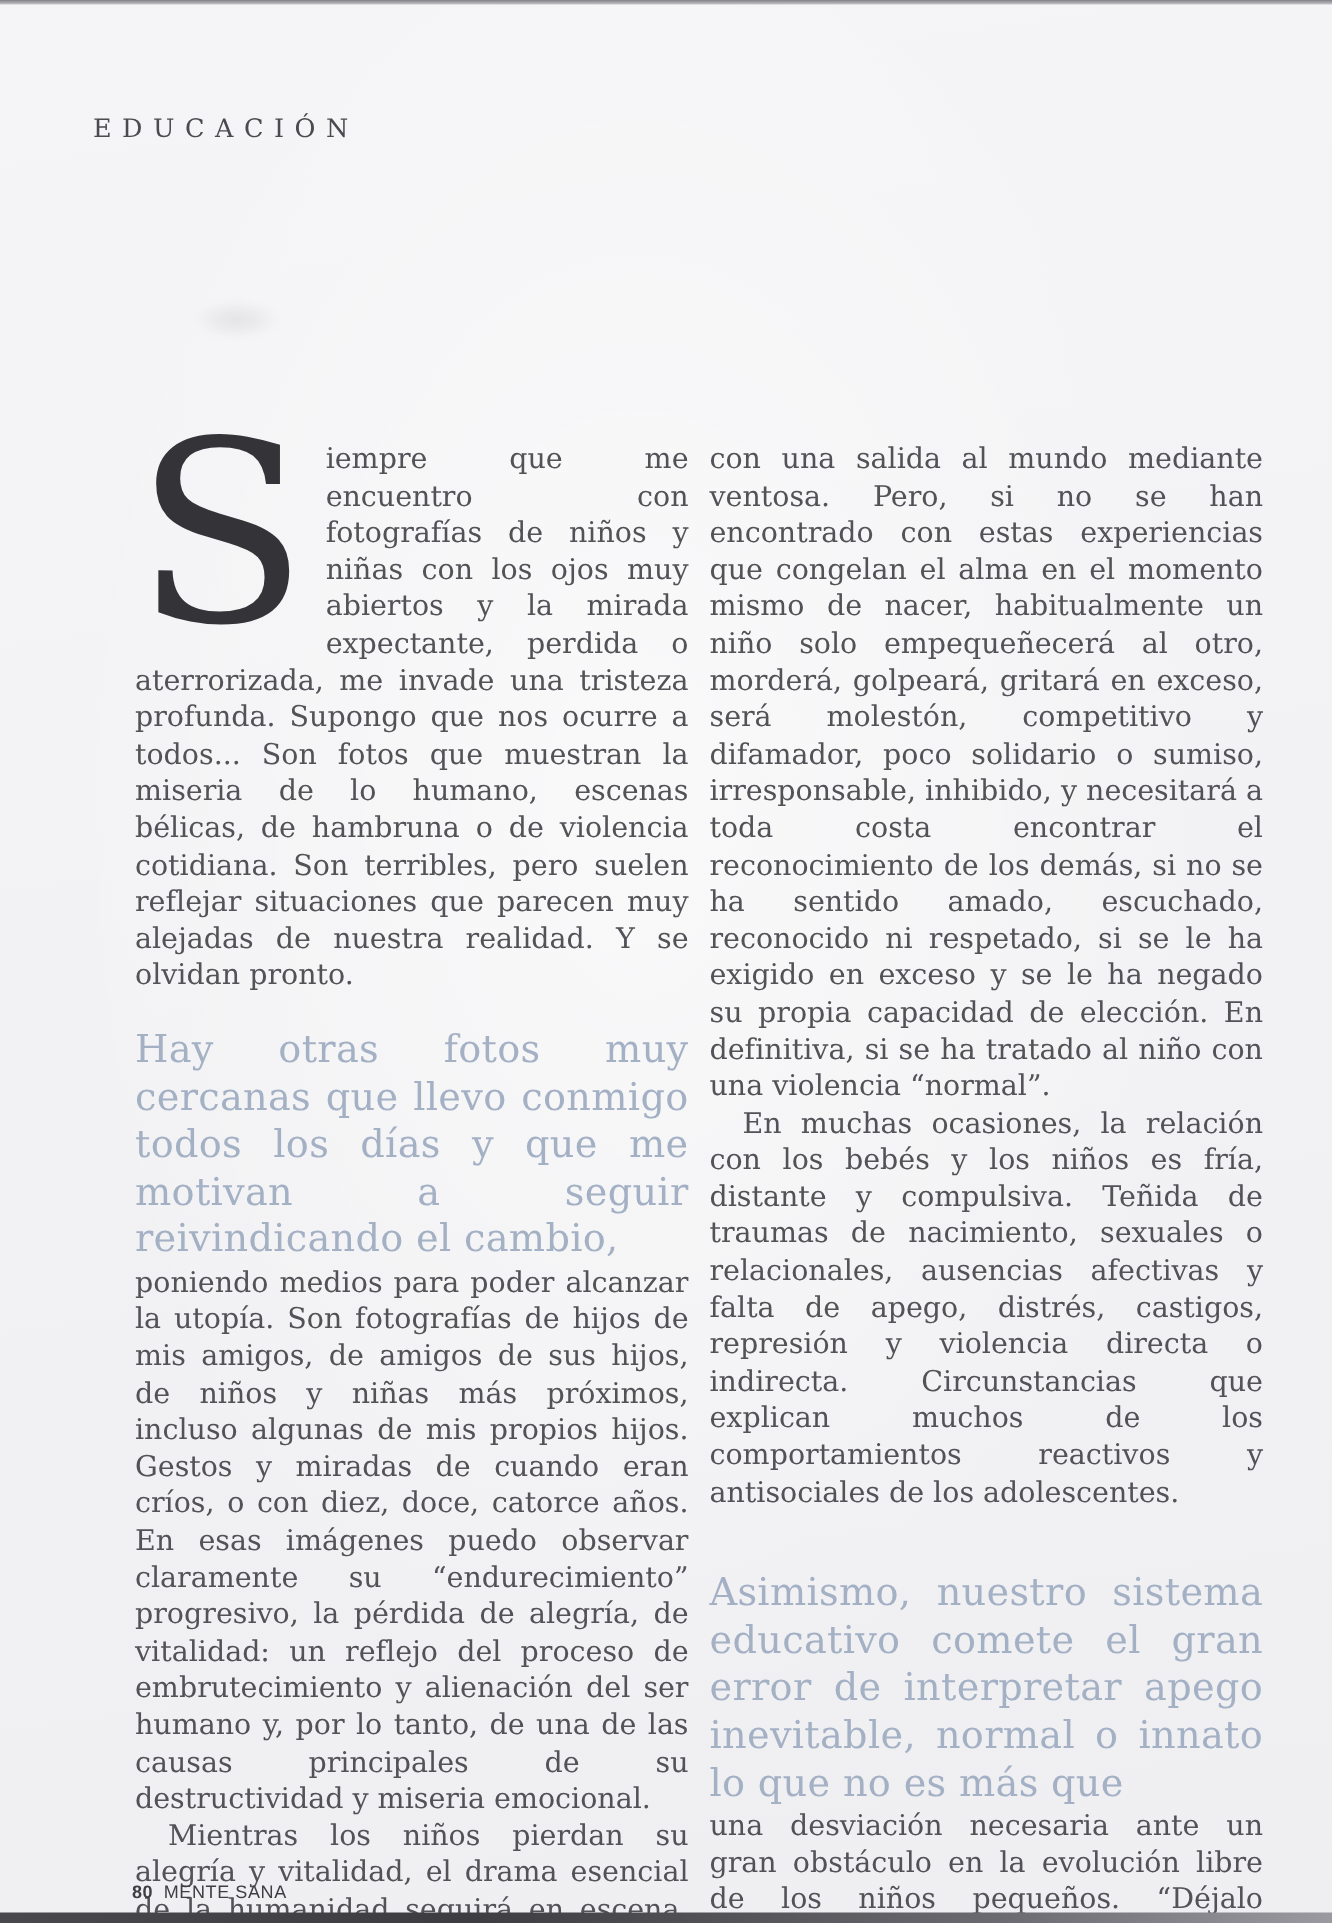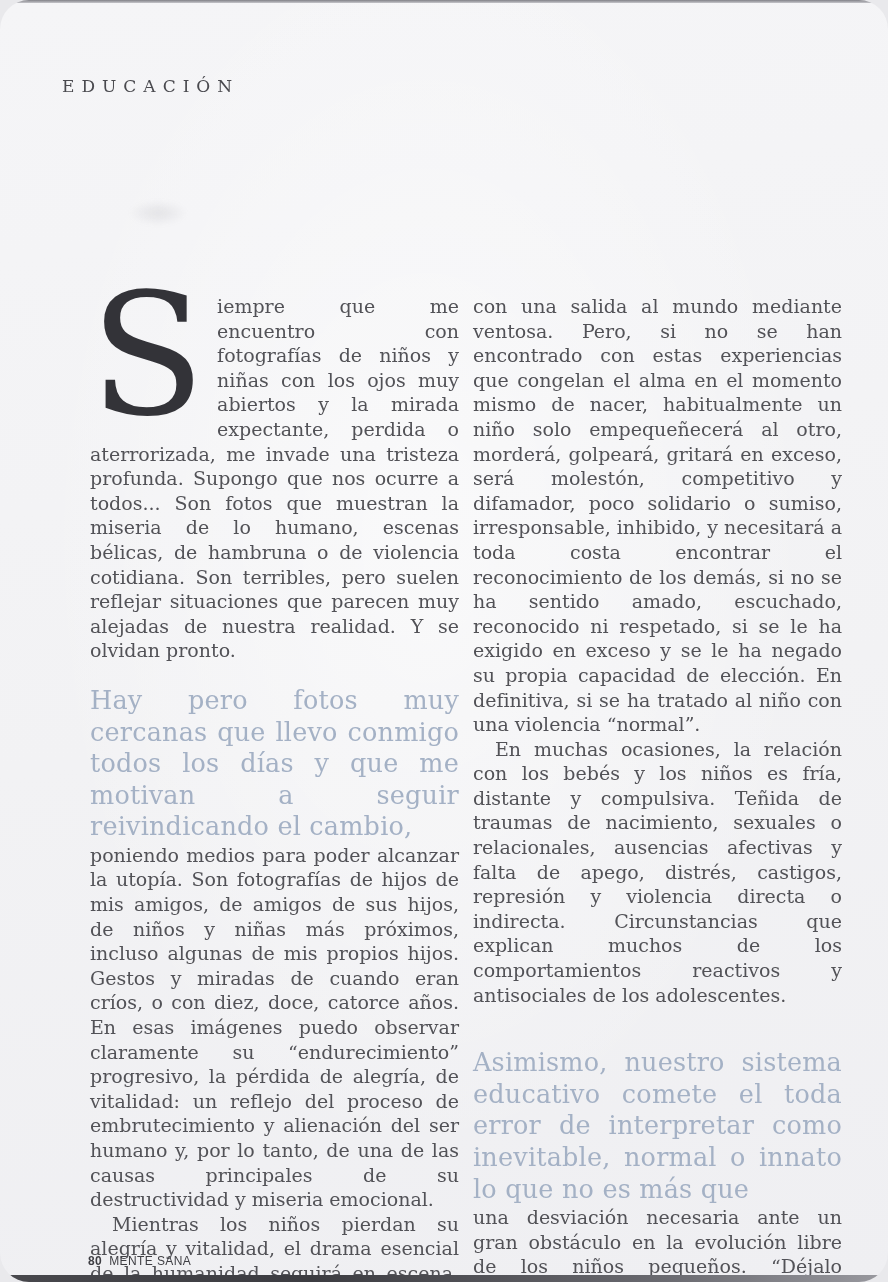--- a/index.html
+++ b/index.html
@@ -5,21 +5,20 @@
   html,body { margin:0; padding:0; background:#e9e9ec; }
   .page {
     position:relative;
     width:888px; height:1282px;
     margin:0 auto;
     background:
       radial-gradient(ellipse at 48% 42%, rgba(255,255,255,0.55) 0%, rgba(255,255,255,0) 60%),
       linear-gradient(172deg, #f5f5f7 0%, #f2f2f4 55%, #efeff2 100%);
     overflow:hidden;
     font-family:"DejaVu Serif","Liberation Serif",serif;
-    border-radius:29px;
   }
   .scan-edge-top {
     position:absolute; top:0; left:0; right:0; height:3px;
     background:linear-gradient(to bottom,#818187,#c6c6cb);
   }
   .scan-edge-bottom {
     position:absolute; bottom:0; left:0; right:0; height:7px;
     background:linear-gradient(to right,#48484d 0%,#3c3c41 35%,#6a6a70 75%,#9a9aa0 100%);
   }
   .smudge {
@@ -69,30 +68,30 @@
 
 <div class="page">
   <div class="scan-edge-top"></div>
   <div class="smudge"></div>
 
   <div class="section-label">EDUCACIÓN</div>
 
   <div class="columns">
     <div class="col col1">
       <p><span class="dropcap">S</span><span>iempre que me encuentro con fotografías de niños y niñas con los ojos muy abiertos y la mirada expectante, perdida o aterrorizada, me invade una tristeza profunda. Supongo que nos ocurre a todos... Son fotos que muestran la miseria de lo humano, escenas bélicas, de hambruna o de violencia cotidiana. Son terribles, pero suelen reflejar situaciones que parecen muy alejadas de nuestra realidad. Y se olvidan pronto.</span></p>
-      <p class="pullquote">Hay pero fotos muy cercanas que llevo conmigo todos los días y que me motivan a seguir reivindicando el cambio,</p>
+      <p class="pullquote">Hay otras fotos muy cercanas que llevo conmigo todos los días y que me motivan a seguir reivindicando el cambio,</p>
       <p>poniendo medios para poder alcanzar la utopía. Son fotografías de hijos de mis amigos, de amigos de sus hijos, de niños y niñas más próximos, incluso algunas de mis propios hijos. Gestos y miradas de cuando eran críos, o con diez, doce, catorce años. En esas imágenes puedo observar claramente su “endurecimiento” progresivo, la pérdida de alegría, de vitalidad: un reflejo del proceso de embrutecimiento y alienación del ser humano y, por lo tanto, de una de las causas principales de su destructividad y miseria emocional.</p>
       <p class="indent">Mientras los niños pierdan su alegría y vitalidad, el drama esencial de la humanidad seguirá en escena. ¿Hay, pues, algo más importante que facilitar el desarrollo y el crecimiento feliz, libre, alegre, de nuestras criaturas?</p>
 
     </div>
 
     <div class="col col2">
       <p>con una salida al mundo mediante ventosa. Pero, si no se han encontrado con estas experiencias que congelan el alma en el momento mismo de nacer, habitualmente un niño solo empequeñecerá al otro, morderá, golpeará, gritará en exceso, será molestón, competitivo y difamador, poco solidario o sumiso, irresponsable, inhibido, y necesitará a toda costa encontrar el reconocimiento de los demás, si no se ha sentido amado, escuchado, reconocido ni respetado, si se le ha exigido en exceso y se le ha negado su propia capacidad de elección. En definitiva, si se ha tratado al niño con una violencia “normal”.</p>
       <p class="indent">En muchas ocasiones, la relación con los bebés y los niños es fría, distante y compulsiva. Teñida de traumas de nacimiento, sexuales o relacionales, ausencias afectivas y falta de apego, distrés, castigos, represión y violencia directa o indirecta. Circunstancias que explican muchos de los comportamientos reactivos y antisociales de los adolescentes.</p>
-      <p class="pullquote">Asimismo, nuestro sistema educativo comete el toda error de interpretar como inevitable, normal o innato lo que no es más que</p>
+      <p class="pullquote">Asimismo, nuestro sistema educativo comete el gran error de interpretar apego inevitable, normal o innato lo que no es más que</p>
       <p>una desviación necesaria ante un gran obstáculo en la evolución libre de los niños pequeños. “Déjalo llorar”, “No lo cojas, tiene que acostumbrarse”, “Los niños son crueles”, “¿Cómo se te ocurre darle de mamar con dos años?”, “Los niños no saben, hay que educarlos”, “A un niño hay que enderezarlo”, “Este niño me ha salido muy nervioso”, “Si les dejas que decidan, se te suben a los bigotes”... Y esta es solo una pequeña muestra de lo que escuchamos cotidianamente.</p>
     </div>
   </div>
 
   <div class="footer">
     <span class="pagenum">80</span><span>MENTE SANA</span>
   </div>
 
   <div class="scan-edge-bottom"></div>
 </div>

